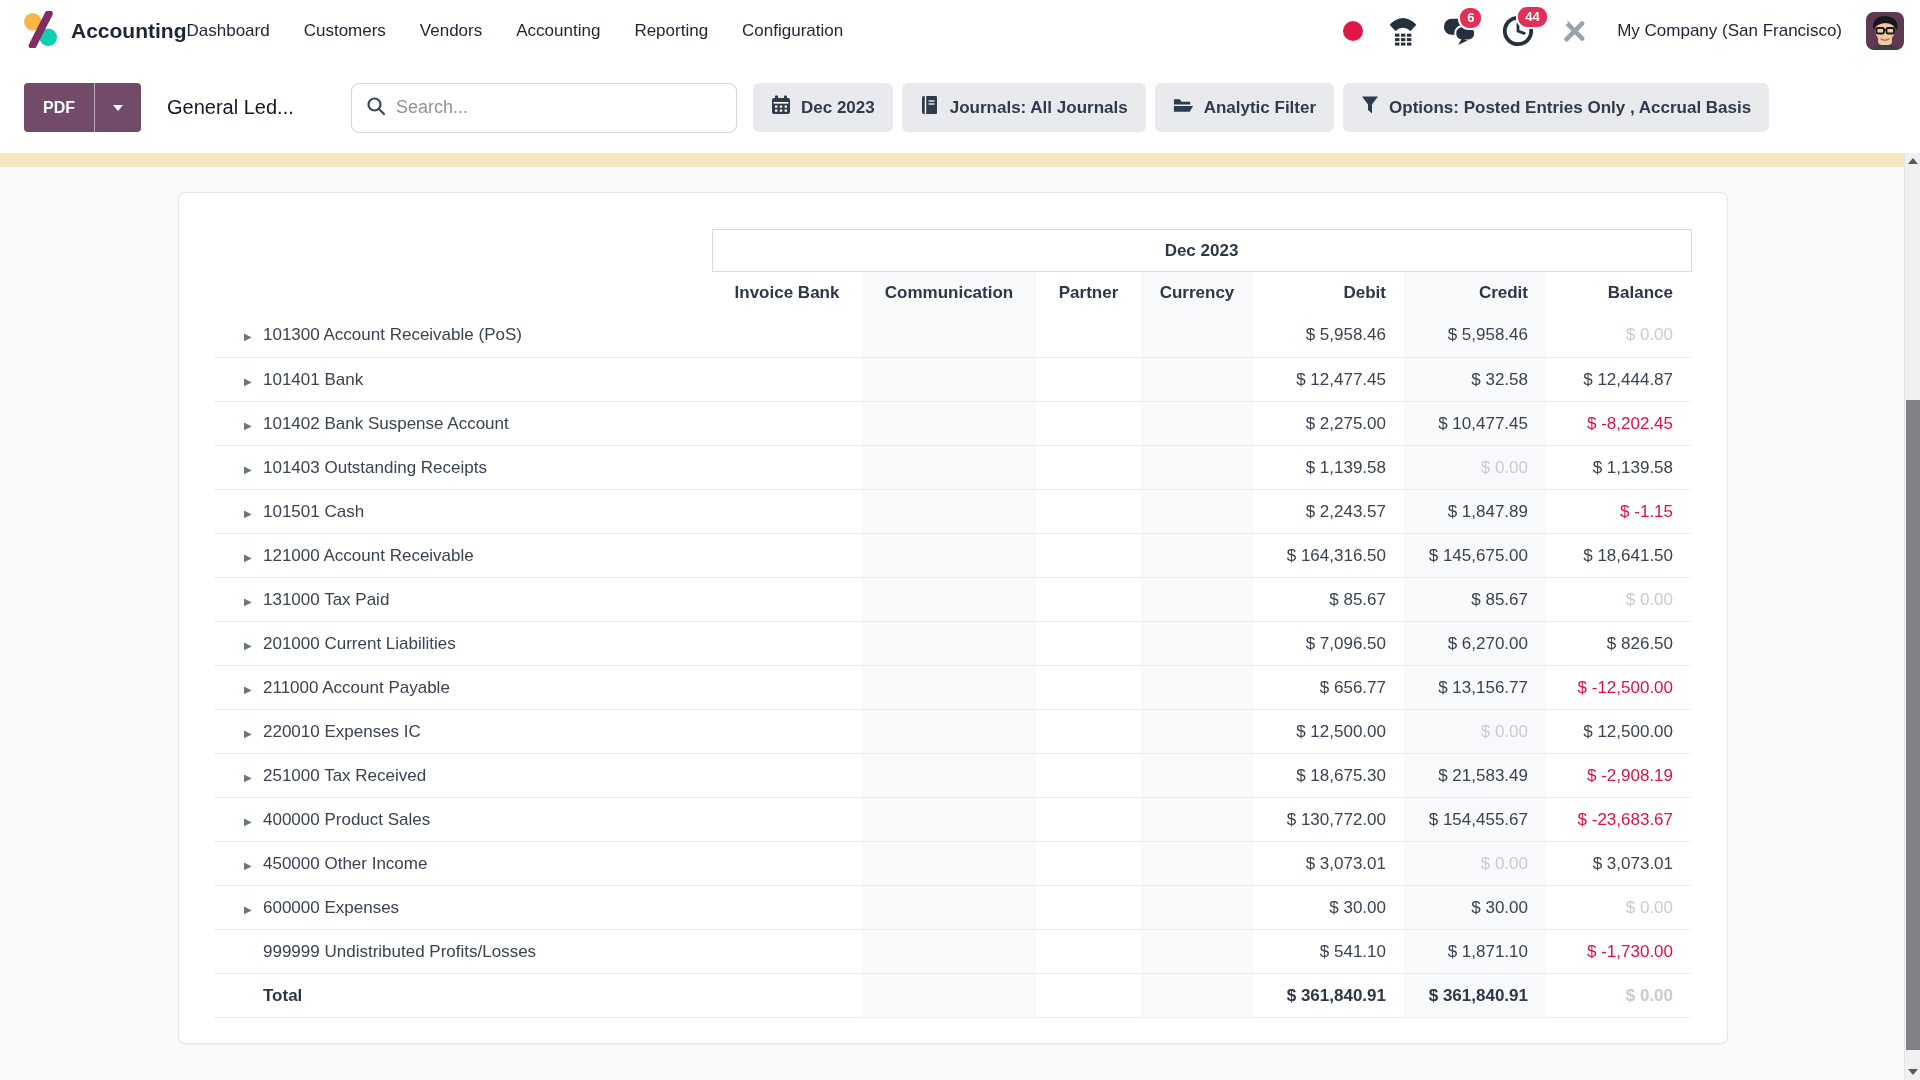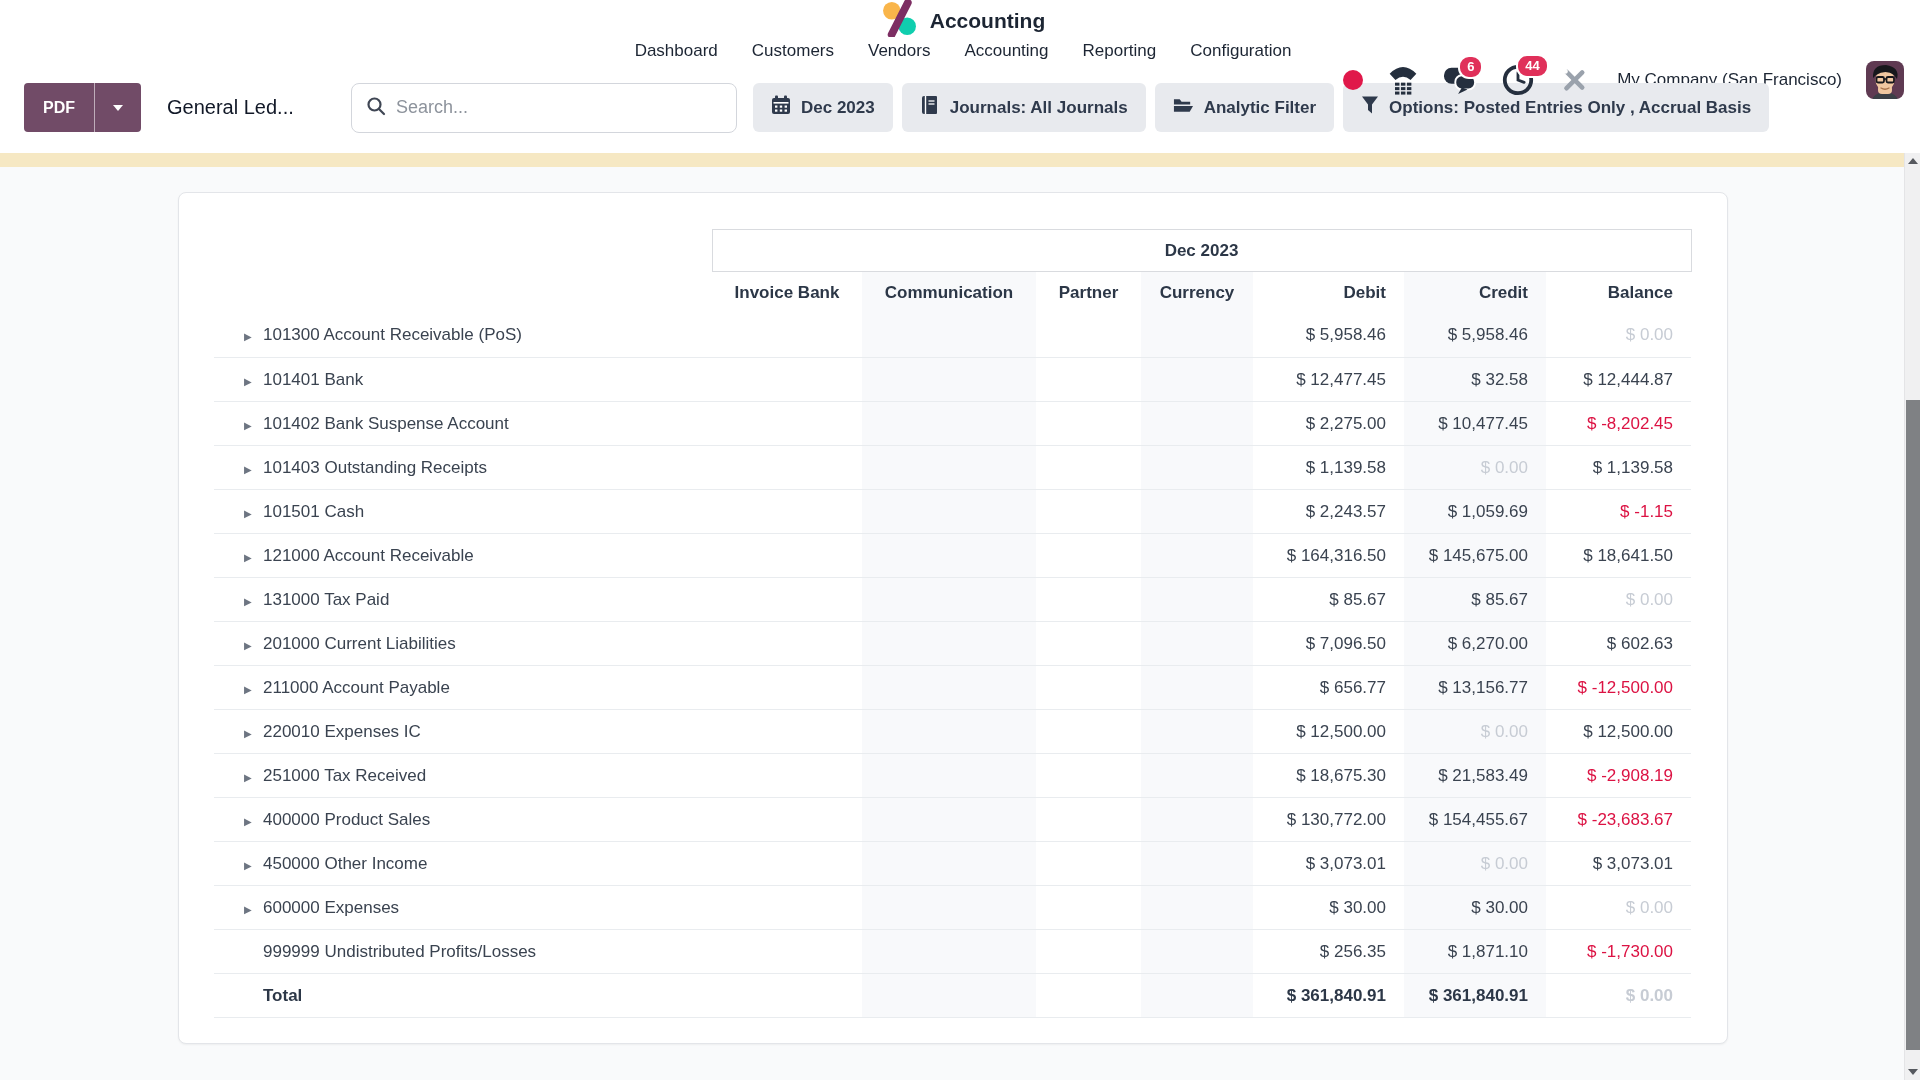--- a/index.html
+++ b/index.html
@@ -1,20 +1,20 @@
 <!DOCTYPE html>
 <html><head>
 <meta charset="utf-8">
 <style>
   * { margin:0; padding:0; box-sizing:border-box; }
   html,body { width:1920px; height:1080px; overflow:hidden; background:#fff;
               font-family:"Liberation Sans", sans-serif; color:#374151; }
 
   
-  .topnav { height:62px; background:#fff; display:flex; align-items:center; padding:0 16px 0 22px;flex-direction:column; }
+  .topnav { height:62px; background:#fff; display:flex; align-items:center; padding:0 16px 0 22px; }
   .brand { display:flex; align-items:center; gap:12px; cursor:pointer; }
   .brand-name { font-size:21px; font-weight:700; color:#1c2533; }
   .menu { display:flex; gap:34px; }
   .menu-item { font-size:17px; color:#1c2533; cursor:pointer; white-space:nowrap; }
   .systray { margin-left:auto; display:flex; align-items:center; gap:24px; }
   .tray-icon { position:relative; display:flex; align-items:center; justify-content:center; cursor:pointer; }
   .badge { position:absolute; top:-9px; left:15px; background:#e0305a; color:#fff;
            border-radius:11px; font-size:13px; font-weight:700; padding:2px 7px; line-height:1.2;
            border:2px solid #fff; }
   .record-dot { width:20px; height:20px; border-radius:50%; background:#e0184a; }
@@ -304,21 +304,21 @@
   </tr>
           <tr>
     <td class="cell-name">
       <span class="caret-right">▶</span><span>101501 Cash</span>
     </td>
     <td></td>
     <td class="stripe"></td>
     <td></td>
     <td class="stripe"></td>
     <td class="num">$ 2,243.57</td>
-    <td class="num stripe">$ 1,059.69</td>
+    <td class="num stripe">$ 1,847.89</td>
     <td class="num neg">$ -1.15</td>
   </tr>
           <tr>
     <td class="cell-name">
       <span class="caret-right">▶</span><span>121000 Account Receivable</span>
     </td>
     <td></td>
     <td class="stripe"></td>
     <td></td>
     <td class="stripe"></td>
@@ -341,21 +341,21 @@
           <tr>
     <td class="cell-name">
       <span class="caret-right">▶</span><span>201000 Current Liabilities</span>
     </td>
     <td></td>
     <td class="stripe"></td>
     <td></td>
     <td class="stripe"></td>
     <td class="num">$ 7,096.50</td>
     <td class="num stripe">$ 6,270.00</td>
-    <td class="num">$ 602.63</td>
+    <td class="num">$ 826.50</td>
   </tr>
           <tr>
     <td class="cell-name">
       <span class="caret-right">▶</span><span>211000 Account Payable</span>
     </td>
     <td></td>
     <td class="stripe"></td>
     <td></td>
     <td class="stripe"></td>
     <td class="num">$ 656.77</td>
@@ -423,21 +423,21 @@
     <td class="num muted">$ 0.00</td>
   </tr>
           <tr>
     <td class="cell-name">
       <span class="caret-right caret-hidden">▶</span><span>999999 Undistributed Profits/Losses</span>
     </td>
     <td></td>
     <td class="stripe"></td>
     <td></td>
     <td class="stripe"></td>
-    <td class="num">$ 256.35</td>
+    <td class="num">$ 541.10</td>
     <td class="num stripe">$ 1,871.10</td>
     <td class="num neg">$ -1,730.00</td>
   </tr>
           <tr class="total-row">
     <td class="cell-name">
       <span class="caret-right caret-hidden">▶</span><span>Total</span>
     </td>
     <td></td>
     <td class="stripe"></td>
     <td></td>

